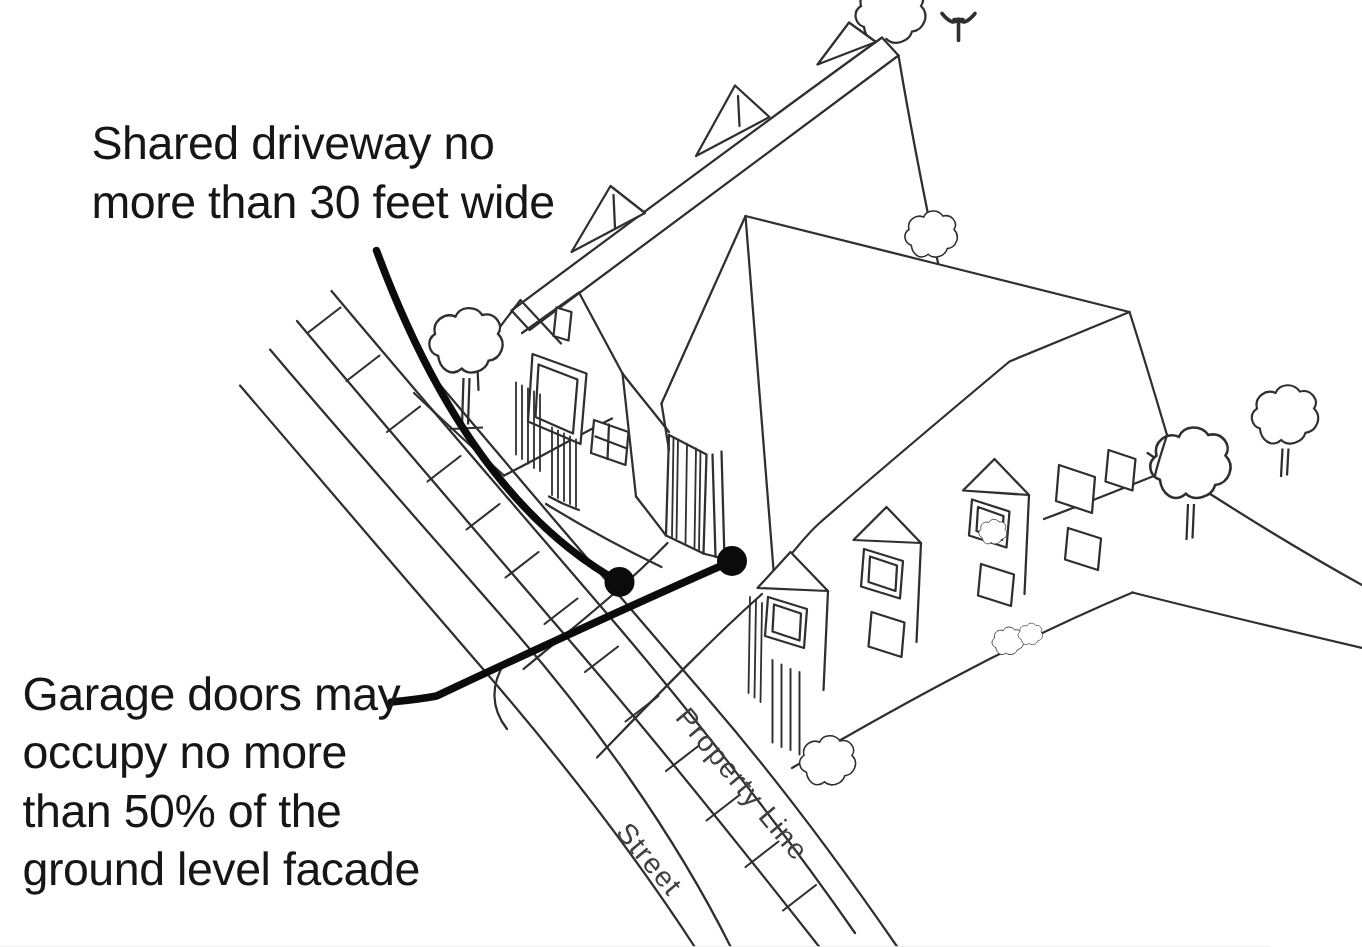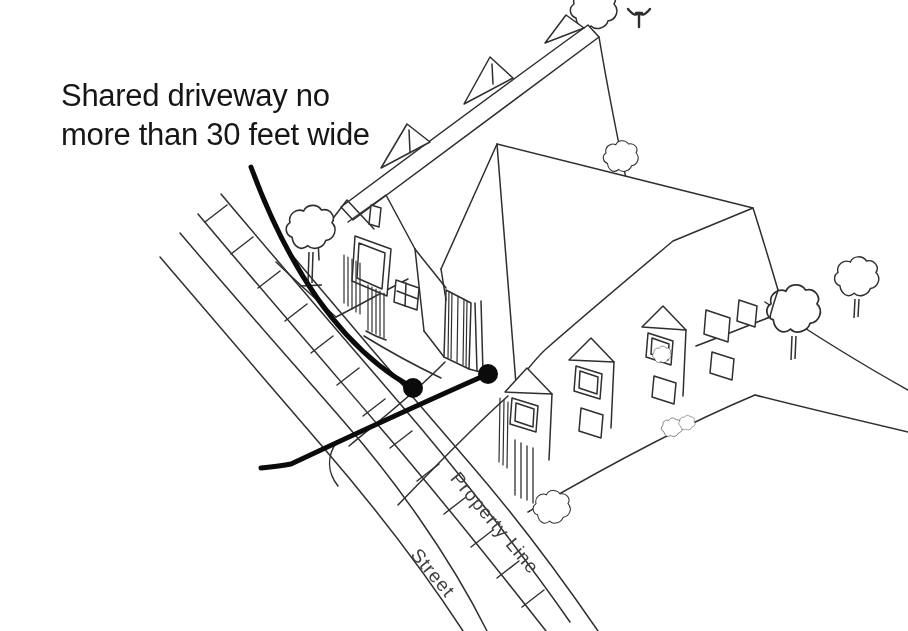--- a/index.html
+++ b/index.html
@@ -208,14 +208,20 @@
       <path d="M261,468 C271,467 281,466 291,464 Q404,411 488,374" stroke="currentColor" stroke-width="5" fill="none" stroke-linecap="round"></path>
       <circle cx="488" cy="374" r="10" fill="currentColor" stroke="none"></circle>
     </g>
   </svg>
 
   <div class="annotation ann-shared">
     <span>Shared driveway no</span>
     <span>more than 30 feet wide</span>
   </div>
 
+  <div class="annotation ann-garage">
+    <span>Garage doors may</span>
+    <span>occupy no more</span>
+    <span>than 50% of the</span>
+    <span>ground level facade</span>
+  </div>
 
 </div>
 
 </body></html>

